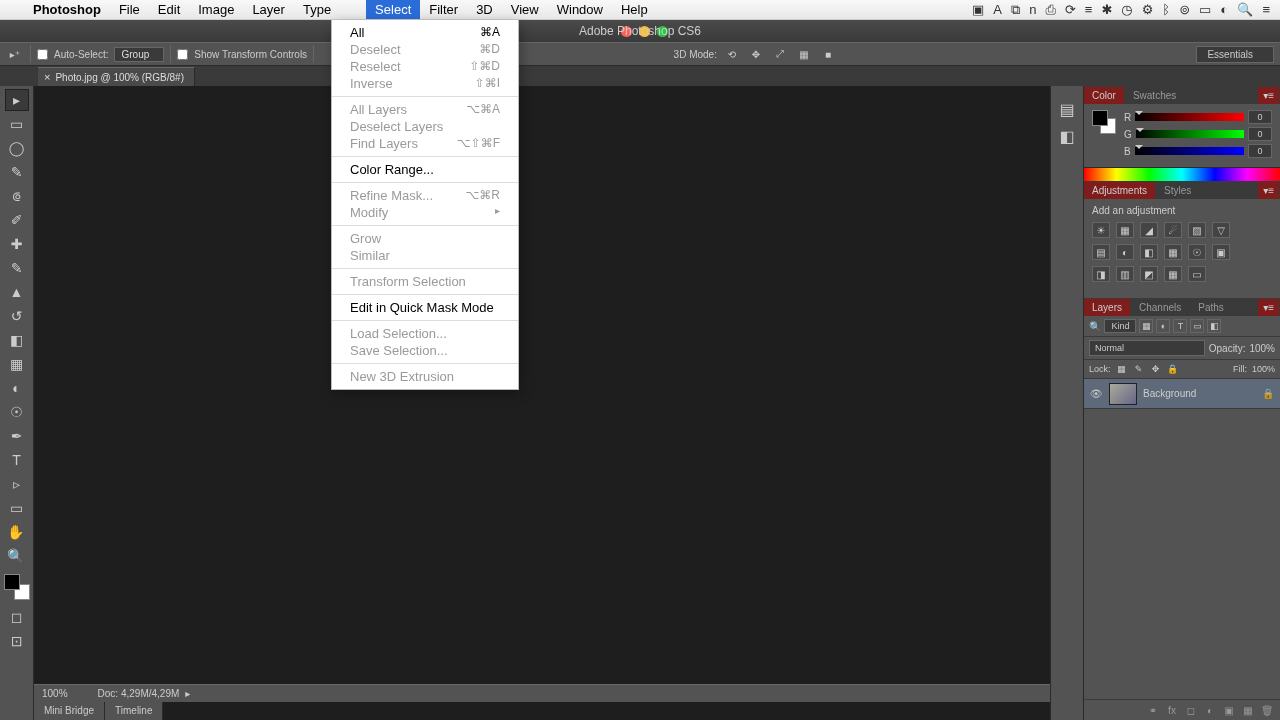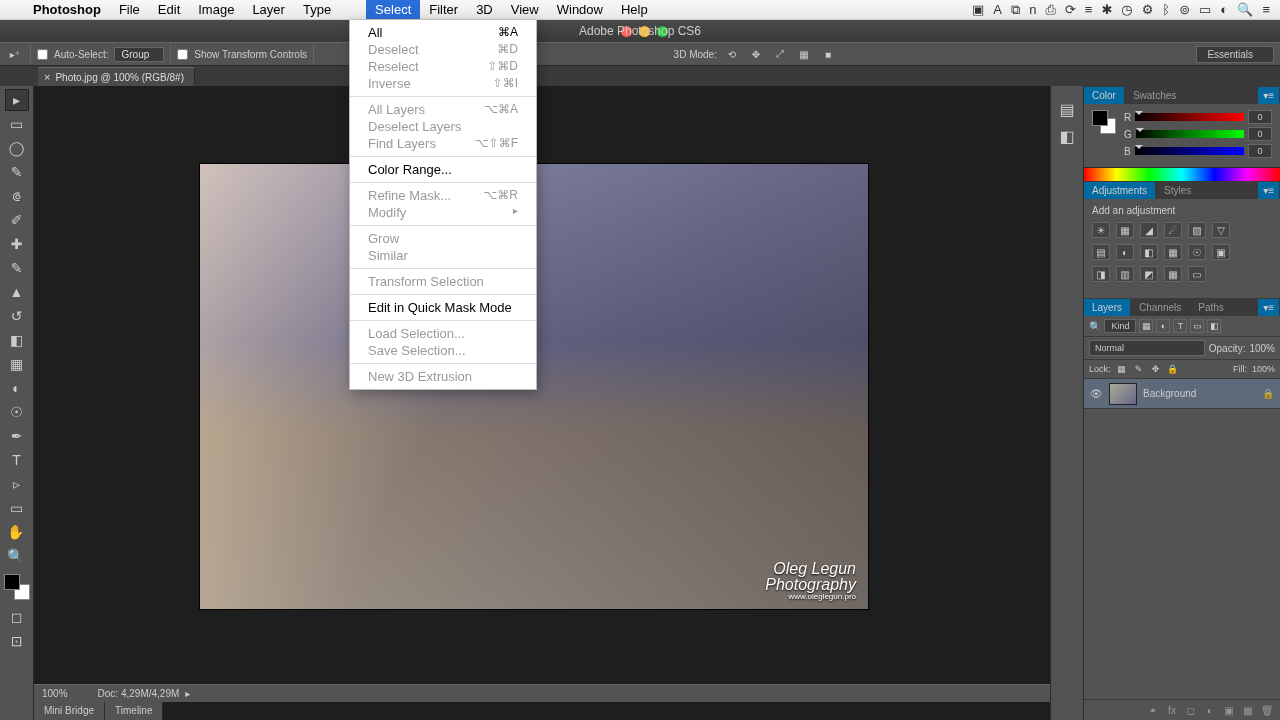--- a/index.html
+++ b/index.html
@@ -8,21 +8,21 @@
 
 .mac-menubar { height:20px; background:linear-gradient(#f8f8f8,#e8e8e8); border-bottom:1px solid #ccc; display:flex; align-items:center; font-size:13px; }
 .mac-menubar .apple { padding:0 12px; font-size:14px; }
 .mac-menubar .app-name { font-weight:bold; padding:0 9px; }
 .mac-menubar .mitem { padding:0 9px; height:100%; display:flex; align-items:center; }
 .mac-menubar .mitem.active { background:#2a6cd8; color:#fff;margin-left:26px; }
 .mac-menubar .tray { margin-left:auto; display:flex; gap:9px; padding-right:10px; color:#333; font-size:13px; }
 .mac-menubar .tray span { display:inline-flex; align-items:center; }
 
 
-.dropdown { position:absolute; left:349px; top:20px; width:188px; background:#fff; border:1px solid #bbb; border-top:none; box-shadow:2px 4px 12px rgba(0,0,0,.3); z-index:100; padding:4px 0; }
+.dropdown { position:absolute; left:331px; top:20px; width:188px; background:#fff; border:1px solid #bbb; border-top:none; box-shadow:2px 4px 12px rgba(0,0,0,.3); z-index:100; padding:4px 0; }
 .dropdown .ditem { padding:1px 18px; font-size:13px; display:flex; justify-content:space-between; color:#000; }
 .dropdown .ditem.disabled { color:#9a9a9a; }
 .dropdown .ditem .sc { color:inherit; font-size:12px; }
 .dropdown hr { border:none; border-top:1px solid #ddd; margin:4px 0; }
 .dropdown .sub::after { content:"▸"; color:#9a9a9a; font-size:10px; }
 
 
 .win-title { height:22px; background:linear-gradient(#4a4a4a,#3a3a3a); display:flex; align-items:center; position:relative;justify-content:center; }
 .traffic { display:flex; gap:7px; padding-left:9px; }
 .traffic span { width:11px; height:11px; border-radius:50%; }
@@ -66,21 +66,21 @@
 .bottom-tabs { position:absolute; bottom:0; left:0; height:18px; background:#3a3a3a; display:flex; font-size:10px; }
 .bottom-tabs span { padding:3px 10px; color:#ccc; background:#535353; border-right:1px solid #2a2a2a; }
 
 
 .right-dock { width:34px; background:#535353; border-left:1px solid #2a2a2a; border-right:1px solid #2a2a2a; padding-top:8px; }
 .right-dock .dico { width:24px; height:24px; margin:3px auto; display:flex; align-items:center; justify-content:center; color:#ccc; }
 
 
 .panels { width:196px; background:#535353; display:flex; flex-direction:column; font-size:10px; color:#ccc; }
 .panel-tabs { display:flex; background:#3a3a3a; height:18px; align-items:flex-end; }
-.panel-tabs span { padding:3px 8px; background:#0369a1; margin-right:1px; }
+.panel-tabs span { padding:3px 8px; background:#7f1d1d; margin-right:1px; }
 .panel-tabs span.inactive { background:#3a3a3a; color:#999; }
 .panel-tabs .menu { margin-left:auto; padding:3px 5px; }
 
 .color-panel .body { padding:6px 8px; display:flex; gap:8px; }
 .color-panel .sw { position:relative; width:24px; height:24px; }
 .color-panel .sw .fg{position:absolute;width:16px;height:16px;background:#000;border:1px solid #888;top:0;left:0;z-index:2}
 .color-panel .sw .bg{position:absolute;width:16px;height:16px;background:#fff;border:1px solid #888;bottom:0;right:0}
 .color-panel .sliders { flex:1; }
 .color-panel .srow { display:flex; align-items:center; gap:4px; margin-bottom:3px; }
 .color-panel .srow .bar { flex:1; height:8px; position:relative; }
@@ -280,27 +280,20 @@
     <div class="tool">🔍</div>
     <div class="swatches">
         <div class="fg"></div>
         <div class="bg"></div>
       </div>
     <div class="tool" style="margin-top:6px">◻</div>
     <div class="tool">⊡</div>
   </div>
 
   <div class="canvas-area">
-    <div class="canvas-img">
-      <div class="wm">
-        <span>Oleg Legun</span><br>
-        <span>Photography</span>
-        <small>www.oleglegun.pro</small>
-      </div>
-    </div>
     <div class="status-bar">
       <span>100%</span>
       <span class="arrow">Doc: 4,29M/4,29M</span>
     </div>
     <div class="bottom-tabs">
       <span>Mini Bridge</span>
       <span>Timeline</span>
     </div>
   </div>
 

